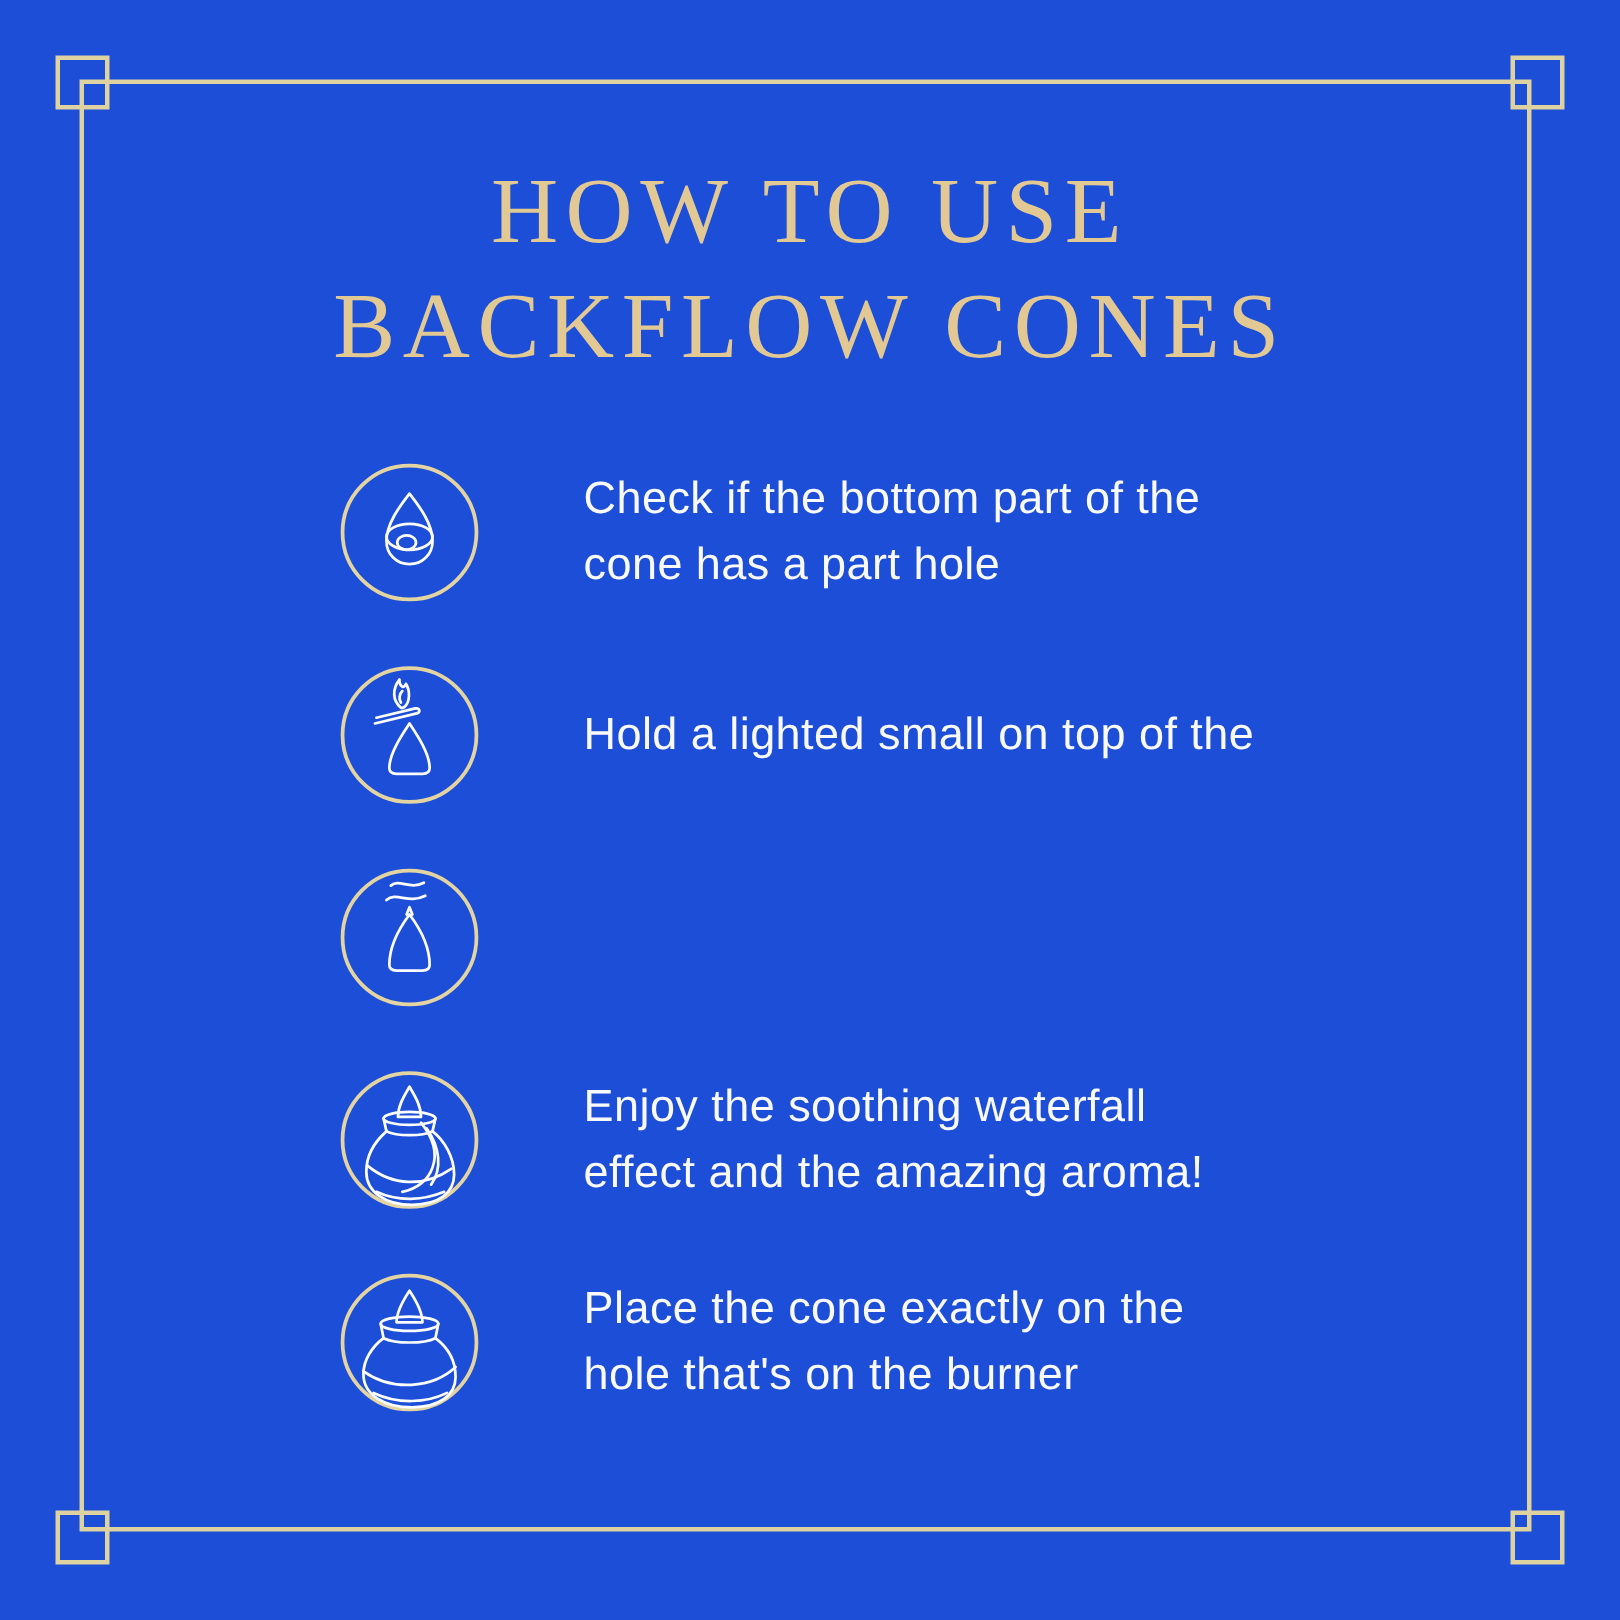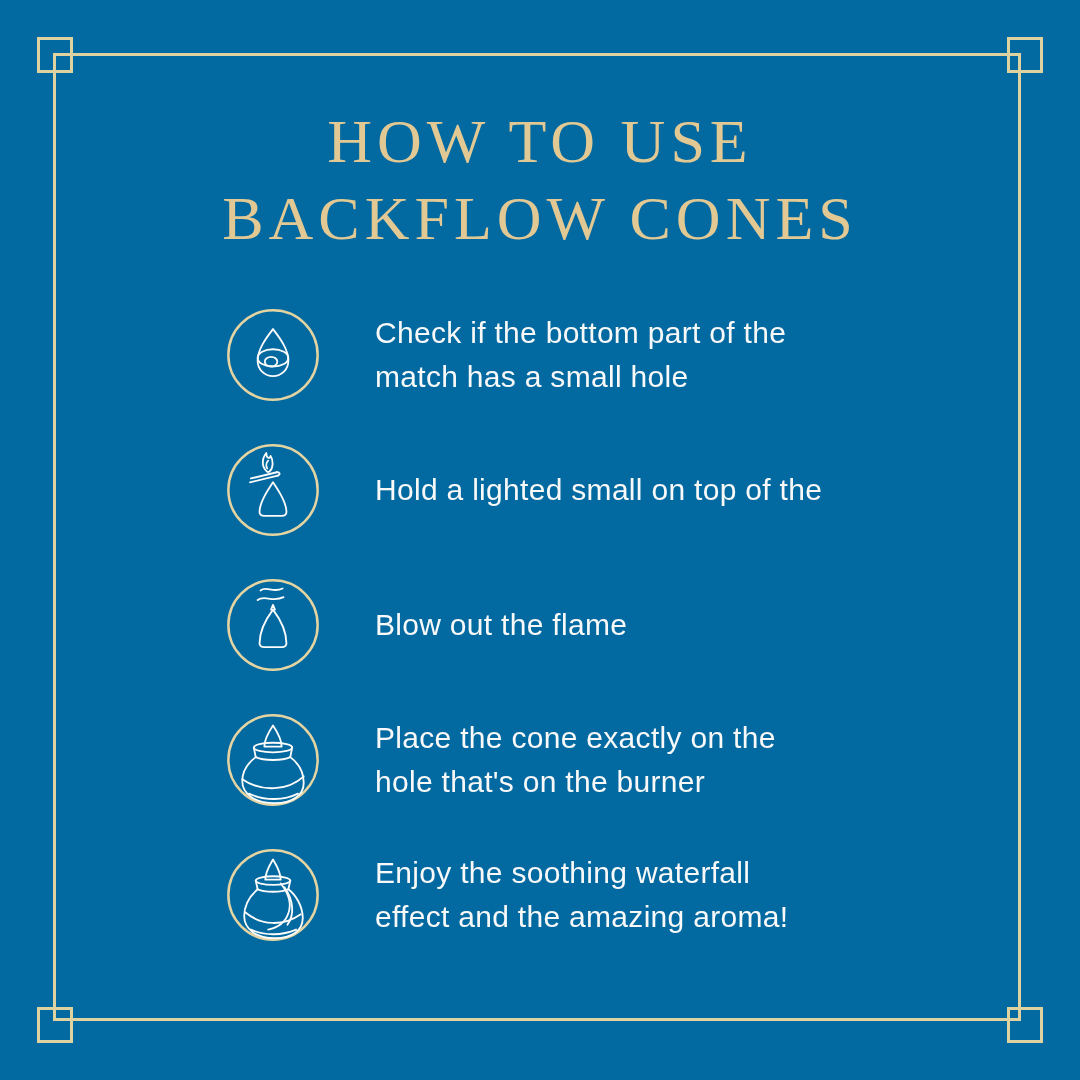--- a/index.html
+++ b/index.html
@@ -8,21 +8,21 @@
     width: 1080px;
     height: 1080px;
     overflow: hidden;
     background: #427E66;
     font-family: "Liberation Sans", sans-serif;
   }
   .canvas {
     position: relative;
     width: 1080px;
     height: 1080px;
-    background: #0369a1;
+    background: #1d4ed8;
   }
   
   .frame {
     position: absolute;
     left: 53px; top: 53px;
     width: 968px; height: 968px;
     border: 3px solid #DDD2A0;
     box-sizing: border-box;
     pointer-events: none;
   }
@@ -58,21 +58,21 @@
     position: absolute;
     left: 225px;
     top: 307px;
     display: flex;
     flex-direction: column;
     gap: 39px;
   }
   .step {
     display: flex;
     align-items: center;
-    gap: 54px;
+    gap: 68px;
     height: 96px;
   }
   .step .icon-wrap {
     width: 96px; height: 96px;
     flex: 0 0 96px;
   }
   .step .texts {
     color: #F8F9F8;
     font-size: 30px;
     line-height: 44px;
@@ -106,21 +106,21 @@
       <div class="icon-wrap">
         <svg viewBox="0 0 100 100" width="96" height="96">
           <circle class="gc" cx="50" cy="50" r="46.5"></circle>
           <path class="wl" d="M50 23 C43 32 34 44 34 56 C34 65 41 72 50 72 C59 72 66 65 66 56 C66 44 57 32 50 23 Z"></path>
           <ellipse class="wl" cx="50" cy="53" rx="16" ry="9"></ellipse>
           <ellipse class="wl" cx="48" cy="57" rx="6.5" ry="5"></ellipse>
         </svg>
       </div>
       <div class="texts">
         <span class="t-line">Check if the bottom part of the</span>
-        <span class="t-line">match has a small hole</span>
+        <span class="t-line">cone has a part hole</span>
       </div>
     </div>
 
     <div class="step">
       <div class="icon-wrap">
         <svg viewBox="0 0 100 100" width="96" height="96">
           <circle class="gc" cx="50" cy="50" r="46.5"></circle>
           <path class="wl" d="M50 42 C44 51 36 63 36 73 C36 76 38 77 41 77 L59 77 C62 77 64 76 64 73 C64 63 56 51 50 42 Z"></path>
           <path class="wl" d="M26 42 L55 35"></path>
           <path class="wl" d="M27 38 L54 31.5"></path>
@@ -137,42 +137,20 @@
     <div class="step">
       <div class="icon-wrap">
         <svg viewBox="0 0 100 100" width="96" height="96">
           <circle class="gc" cx="50" cy="50" r="46.5"></circle>
           <path class="wl" d="M50 34 C44 42 36 55 36 69 C36 72 38 73 41 73 L59 73 C62 73 64 72 64 69 C64 55 56 42 50 34 Z"></path>
           <path class="wl" d="M48 34 L50 29 L52 34"></path>
           <path class="wl" d="M34 24 C41 18 49 27 61 21"></path>
           <path class="wl" d="M37 14 C43 9 50 17 60 12"></path>
         </svg>
       </div>
-      <div class="texts">
-        <span class="t-line">Blow out the flame</span>
-      </div>
-    </div>
-
-    <div class="step">
-      <div class="icon-wrap">
-        <svg viewBox="0 0 100 100" width="96" height="96">
-          <circle class="gc" cx="50" cy="50" r="46.5"></circle>
-          <path class="wl" d="M50 14 C46 20 41 28 41 36 L59 36 C59 28 54 20 50 14 Z"></path>
-          <ellipse class="wl" cx="50" cy="37" rx="20" ry="5"></ellipse>
-          <path class="wl" d="M30 37 L32 47 M70 37 L68 47"></path>
-          <path class="wl" d="M32 47 C40 51 60 51 68 47"></path>
-          <path class="wl" d="M32 47 C24 53 18 62 18 72 C18 86 32 95 52 95 C70 95 82 87 82 74 C82 62 76 53 68 47"></path>
-          <path class="wl" d="M18 70 C38 84 66 82 82 67"></path>
-          <path class="wl" d="M25 85 C42 93 62 92 76 85"></path>
-        </svg>
-      </div>
-      <div class="texts">
-        <span class="t-line">Place the cone exactly on the</span>
-        <span class="t-line">hole that's on the burner</span>
-      </div>
     </div>
 
     <div class="step">
       <div class="icon-wrap">
         <svg viewBox="0 0 100 100" width="96" height="96">
           <circle class="gc" cx="50" cy="50" r="46.5"></circle>
           <path class="wl" d="M50 13 C46.5 19 42 26 42 34 L58 34 C58 26 53.5 19 50 13 Z"></path>
           <ellipse class="wl" cx="50" cy="35" rx="18" ry="4.5"></ellipse>
           <path class="wl" d="M32 35 L34 44 M68 35 L66 44"></path>
           <path class="wl" d="M34 44 C41 47.5 59 47.5 66 44"></path>
@@ -182,14 +160,33 @@
           <path class="wl" d="M21 68 C38 82 60 83 79 70"></path>
           <path class="wl" d="M27 86 C42 93 60 92 74 86"></path>
         </svg>
       </div>
       <div class="texts">
         <span class="t-line">Enjoy the soothing waterfall</span>
         <span class="t-line">effect and the amazing aroma!</span>
       </div>
     </div>
 
+    <div class="step">
+      <div class="icon-wrap">
+        <svg viewBox="0 0 100 100" width="96" height="96">
+          <circle class="gc" cx="50" cy="50" r="46.5"></circle>
+          <path class="wl" d="M50 14 C46 20 41 28 41 36 L59 36 C59 28 54 20 50 14 Z"></path>
+          <ellipse class="wl" cx="50" cy="37" rx="20" ry="5"></ellipse>
+          <path class="wl" d="M30 37 L32 47 M70 37 L68 47"></path>
+          <path class="wl" d="M32 47 C40 51 60 51 68 47"></path>
+          <path class="wl" d="M32 47 C24 53 18 62 18 72 C18 86 32 95 52 95 C70 95 82 87 82 74 C82 62 76 53 68 47"></path>
+          <path class="wl" d="M18 70 C38 84 66 82 82 67"></path>
+          <path class="wl" d="M25 85 C42 93 62 92 76 85"></path>
+        </svg>
+      </div>
+      <div class="texts">
+        <span class="t-line">Place the cone exactly on the</span>
+        <span class="t-line">hole that's on the burner</span>
+      </div>
+    </div>
+
   </div>
 </div>
 
 </body></html>

